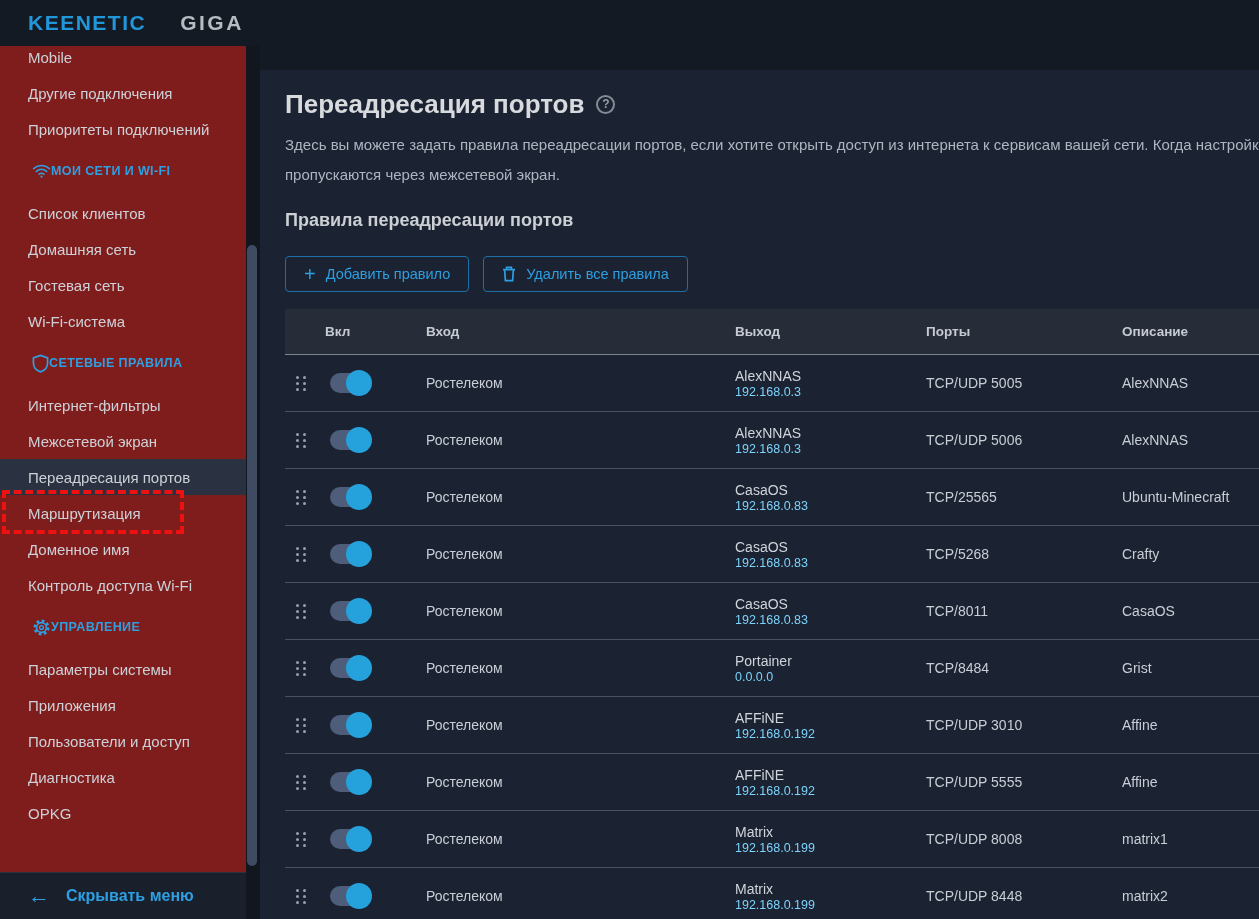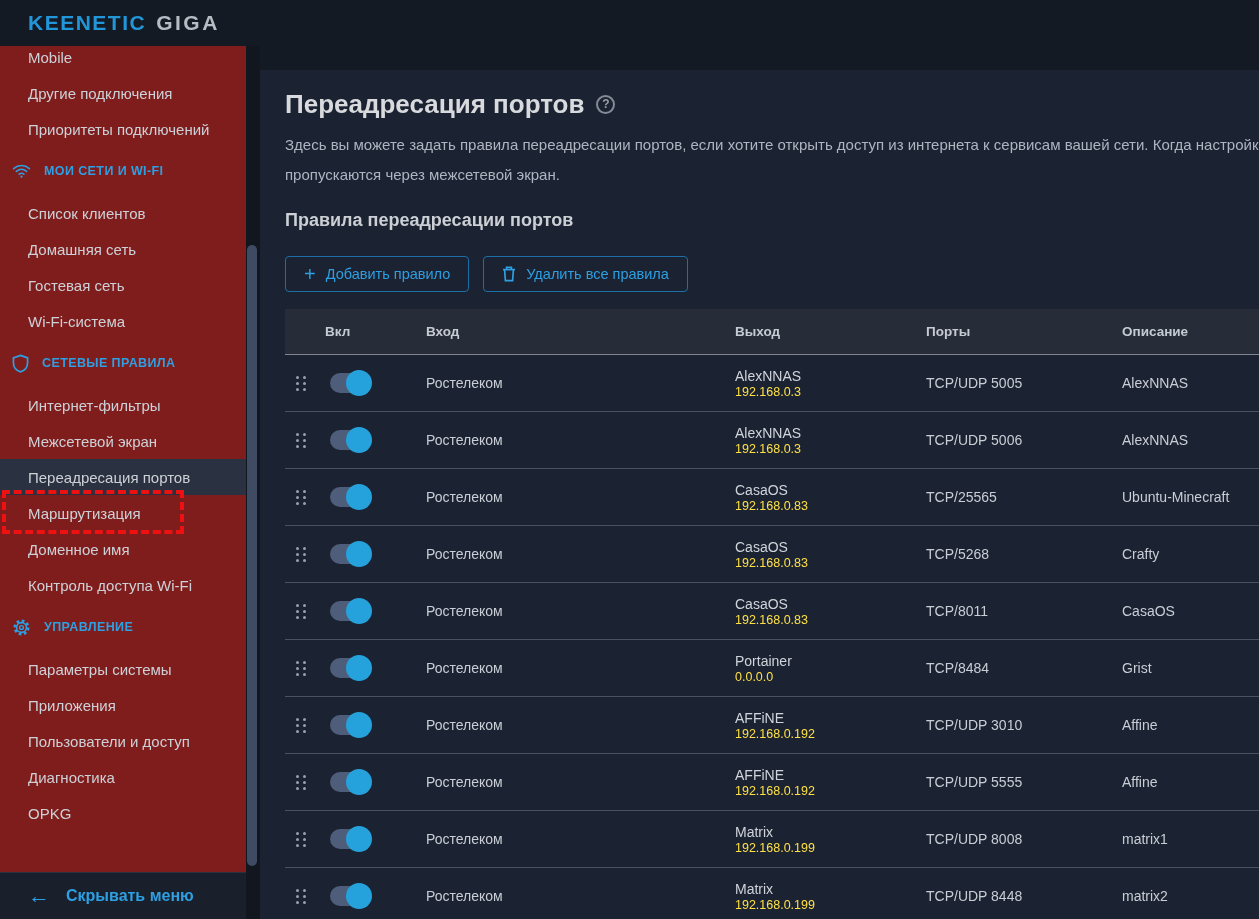--- a/index.html
+++ b/index.html
@@ -6,32 +6,32 @@
   html,body { width:1259px; height:919px; overflow:hidden; }
   body {
     position:relative;
     background:#141a24;
     font-family:"Liberation Sans", sans-serif;
     color:#ccd1d7;
   }
   
   .topbar { position:absolute; left:0; top:0; width:1259px; height:46px;
     background:#141a24; display:flex; align-items:center; padding-left:28px; z-index:5; }
-  .logo { display:flex; align-items:center; cursor:pointer; }
+  .logo { display:flex; align-items:center; cursor:pointer;gap:24px; }
   .logo-brand { color:var(--brand,#2196d9); font-weight:bold; font-size:21px; letter-spacing:1.5px; }
   .logo-model { color:#b6bcc2; font-weight:bold; font-size:21px; letter-spacing:2.5px; margin-left:10px; }
 
   
   .sidebar { position:absolute; left:0; top:46px; width:246px; height:873px;
     background:#7f1d1d; overflow:hidden; z-index:2; }
   .side-list { margin-top:-7px; }
   .s-item { height:36px; display:flex; align-items:center; padding-left:28px;
     font-size:15px; color:#cdd1d7; cursor:pointer; white-space:nowrap; }
   .s-item.selected { background:#2a3140; }
-  .s-section { height:48px; display:flex; align-items:center; padding-left:12px; gap:13px;
+  .s-section { height:48px; display:flex; align-items:center; padding-left:32px; gap:0;
     color:var(--accent,#2d9fe2); font-size:12.5px; font-weight:bold; letter-spacing:.4px;
     cursor:pointer; white-space:nowrap; }
   .s-section .icon { display:flex; align-items:center; }
   .sidebar-footer { position:absolute; left:0; bottom:0; width:246px; height:47px;
     border-top:1px solid #2a3140; display:flex; align-items:center; gap:16px;
     padding-left:28px; cursor:pointer; background:#1a202b; }
   .sidebar-footer .arrow { color:var(--accent,#2d9fe2); font-size:22px; line-height:20px; }
   .sidebar-footer .lbl { color:var(--accent,#2d9fe2); font-size:16px; font-weight:bold; }
 
   
@@ -68,21 +68,21 @@
     font-size:13.5px; font-weight:bold; color:#c6cad2; }
   .trow { height:57px; border-bottom:1px solid #49505e; }
   .c-handle { flex:0 0 31px; display:flex; padding-left:8px; }
   .c-toggle { flex:0 0 110px; padding-left:9px; }
   .c-input  { flex:0 0 309px; }
   .c-output { flex:0 0 191px; }
   .c-ports  { flex:0 0 196px; }
   .c-desc   { flex:0 0 240px; }
   .cell { font-size:14px; color:#c9ced6; }
   .o-name { font-size:14px; color:#d0d4db; line-height:17px; }
-  .o-ip { font-size:12.5px; color:#fde047; margin-top:0; line-height:14px; }
+  .o-ip { font-size:12.5px; color:#7dd3fc; margin-top:0; line-height:14px; }
 
   .drag { display:grid; grid-template-columns:repeat(2,3px); gap:3px 4px; cursor:grab; padding:3px; }
   .drag i { width:3px; height:3px; border-radius:50%; background:#99a1ad; }
 
   .toggle { position:relative; width:40px; height:20px; border-radius:10px;
     background:#4e5d79; margin-left:5px; cursor:pointer; }
   .toggle .knob { position:absolute; right:-2px; top:-3px; width:26px; height:26px;
     border-radius:50%; background:var(--toggle-on,#25a2dc); }
 </style>
 </head>

